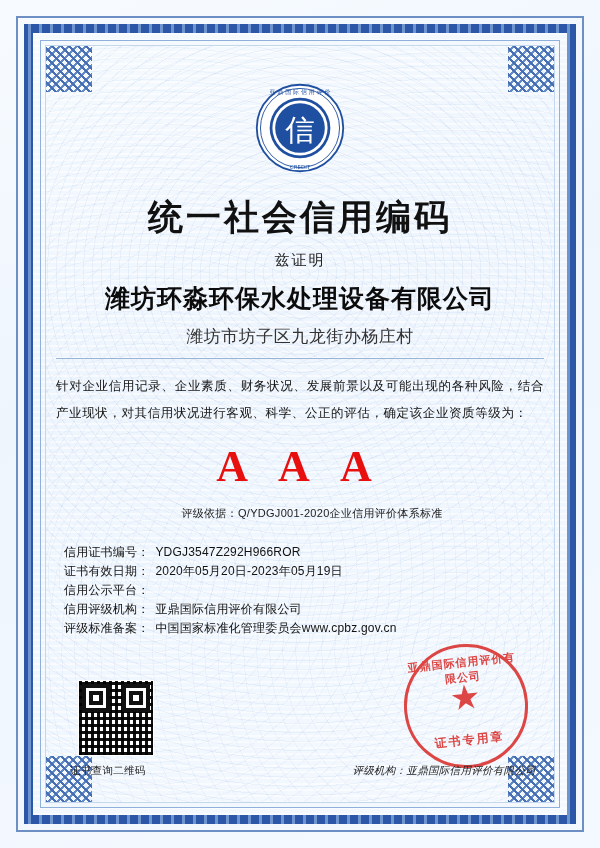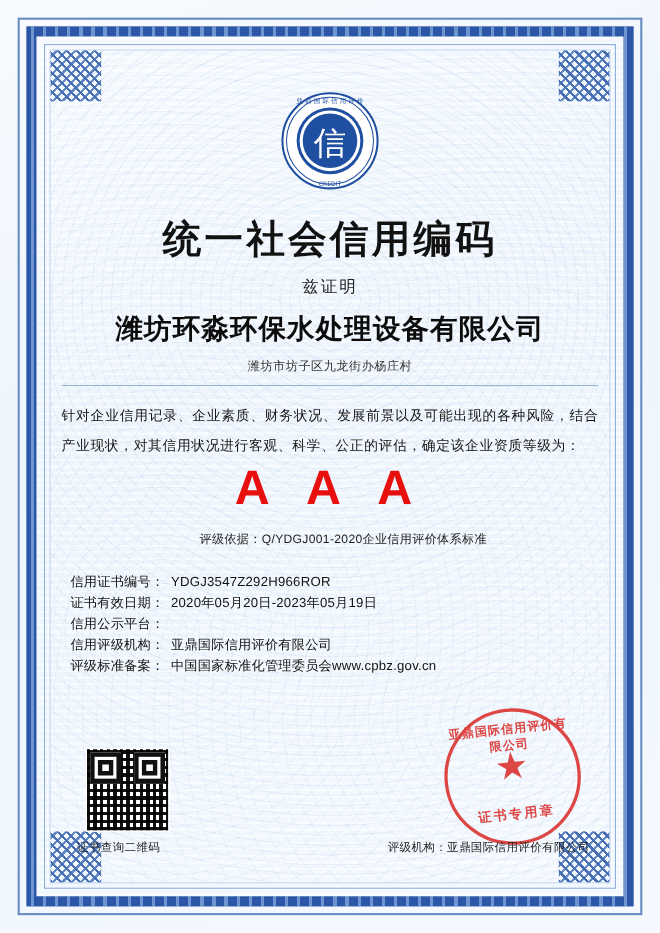--- a/index.html
+++ b/index.html
@@ -131,21 +131,21 @@
   .company-name {
     margin-top: 12px;
     font-size: 25px;
     font-weight: bold;
     color: #0c0c0c;
     letter-spacing: 1px;
     font-family: Liberation Mono, monospace;
   }
   .company-address {
     margin-top: 10px;
-    font-size: 11px;
+    font-size: 17px;
     color: #333333;
     letter-spacing: 0.5px;
   }
 
   .divider {
     margin-top: 10px;
     width: 100%;
     height: 1px;
     background: #9ab4d6;
   }
@@ -154,25 +154,26 @@
     margin-top: 14px;
     width: 100%;
     font-size: 12.5px;
     line-height: 27px;
     color: #141414;
     text-align: justify;
     letter-spacing: 0.6px;
   }
 
   .grade {
+    margin-top: 14px;
     font-size: 44px;
     font-weight: bold;
     color: #e8100f;
     letter-spacing: 12px;
-    font-family: Liberation Sans, sans-serif;
+    font-family: Liberation Serif, serif;
   }
 
   .grade-basis {
     margin-top: 14px;
     font-size: 11px;
     color: #1c1c1c;
     letter-spacing: 0.3px;
     margin-left: 24px;
   }
 
@@ -236,20 +237,21 @@
     margin-top: 15px;
   }
 
   .issuer-caption {
     position: absolute;
     right: 8px;
     bottom: 12px;
     font-size: 10.5px;
     color: #222;
     letter-spacing: 0.3px;
+    font-style: italic;
   }
 
   .stamp {
     position: absolute;
     right: 16px;
     bottom: 22px;
     width: 118px; height: 118px;
     border-radius: 50%;
     border: 3px solid #d8201c;
     opacity: 0.82;

